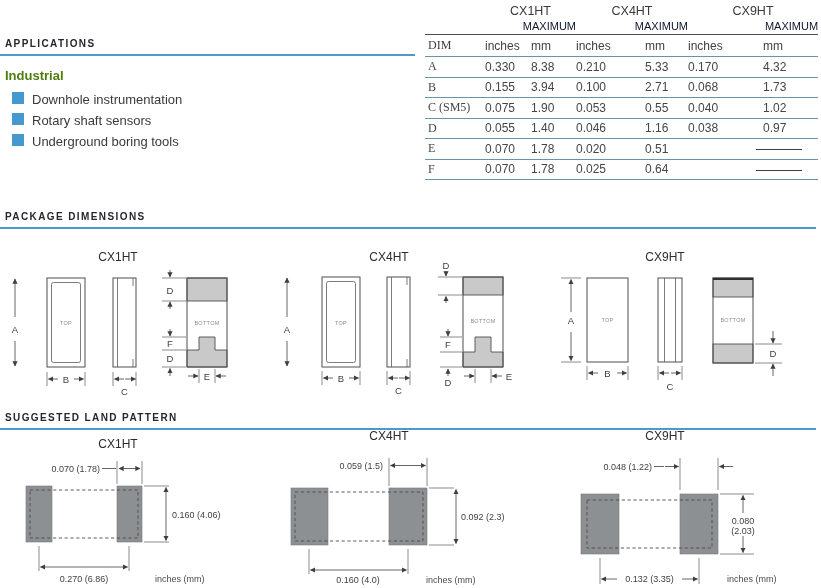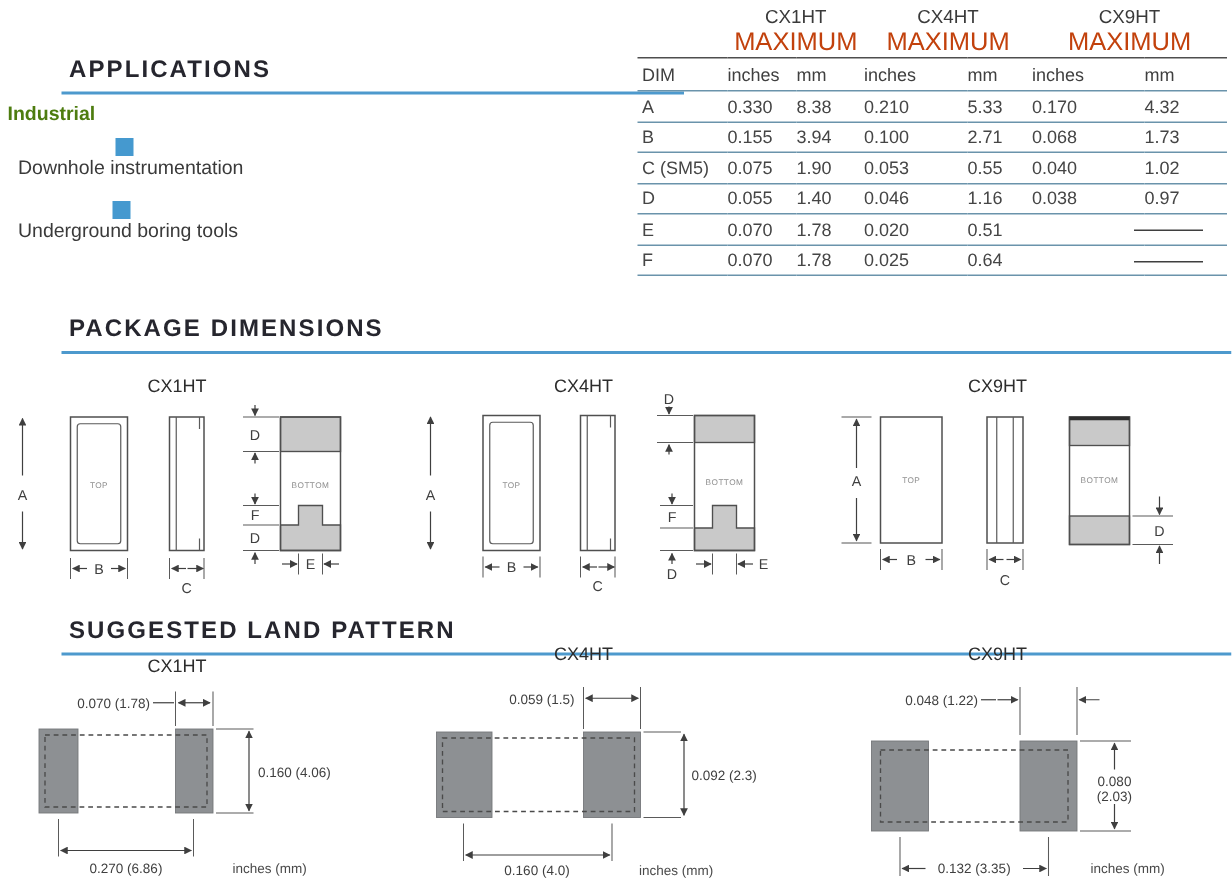--- a/index.html
+++ b/index.html
@@ -1,38 +1,38 @@
 <!DOCTYPE html>
 <html><head>
 <meta charset="utf-8">
 <style>
   html,body{margin:0;padding:0;background:#ffffff;}
   .page{position:relative;width:821px;height:588px;background:#fff;overflow:hidden;
         font-family:"Liberation Sans", sans-serif;}
 
   
-  .sec-head{position:absolute;left:0;font-weight:bold;font-size:16px;letter-spacing:1.4px;
-            color:#26262e;border-bottom:2px solid #4d99cd;padding:0 0 5px 5px;margin-left:41px;}
+  .sec-head{position:absolute;left:0;font-weight:bold;font-size:10px;letter-spacing:1.4px;
+            color:#26262e;border-bottom:2px solid #4d99cd;padding:0 0 5px 5px;}
 
   
   .industrial{position:absolute;left:5px;top:68px;font-size:13px;font-weight:bold;color:#4d7c0f;}
-  .bullet{position:absolute;left:12px;height:21px;display:flex;align-items:center;font-size:13px;color:#3a3a3a;flex-direction:column;}
+  .bullet{position:absolute;left:12px;height:21px;display:flex;align-items:flex-start;font-size:13px;color:#3a3a3a;}
   .bullet .sq{display:inline-block;width:12px;height:12px;background:#4599cf;margin-right:8px;flex:0 0 auto;}
 
   
   table.dims{position:absolute;left:425px;top:1px;width:393px;border-collapse:collapse;
              font-size:12px;color:#454545;table-layout:fixed;}
   table.dims th{font-weight:normal;}
   tr.groups th{height:17px;font-size:12.5px;color:#3a3a3a;text-align:center;vertical-align:bottom;padding:0;}
-  tr.max th{height:16px;font-size:17px;color:#c2410c;text-align:center;vertical-align:middle;
+  tr.max th{height:16px;font-size:11px;color:#0f172a;text-align:right;vertical-align:middle;
             border-bottom:1.5px solid #4e4e4e;padding:0;}
   tr.cols th{height:21px;color:#3f3f3f;border-bottom:1px solid #6a93ab;padding:0;vertical-align:middle;}
   tbody td{height:19.5px;border-bottom:1px solid #6a93ab;padding:0;vertical-align:middle;}
   tbody tr.no-rule td{border-bottom:none;}
-  .l{text-align:left;padding-left:3px !important;}
+  .l{text-align:left;padding-left:3px !important;font-family:Liberation Serif, serif;}
   .r{text-align:left;}
   .pr{padding-right:11px !important;}
   td.dashcell{text-align:right;padding-right:16px !important;}
   .dashline{display:inline-block;width:46px;height:0;border-top:1.3px solid #3f3f3f;vertical-align:middle;}
 
   
   svg{position:absolute;overflow:visible;}
   .oline{fill:none;stroke:#4f4f4f;stroke-width:1;}
   .oline2{fill:none;stroke:#5a5a5a;stroke-width:0.8;}
   .gfill{fill:#c9c9c9;stroke:#4f4f4f;stroke-width:0.9;}
@@ -62,20 +62,24 @@
         </marker>
     </defs>
   </svg>
 
   <div class="sec-head" style="top:38px;width:410px">APPLICATIONS</div>
   <div class="industrial">Industrial</div>
   <div class="bullet" style="top:92px">
     <span class="sq"></span>
     <span>Downhole instrumentation</span>
   </div>
+  <div class="bullet" style="top:113px">
+    <span class="sq"></span>
+    <span>Rotary shaft sensors</span>
+  </div>
   <div class="bullet" style="top:134px">
     <span class="sq"></span>
     <span>Underground boring tools</span>
   </div>
 
   <table class="dims">
     <colgroup>
       <col style="width:60px">
         <col style="width:46px">
         <col style="width:45px">

